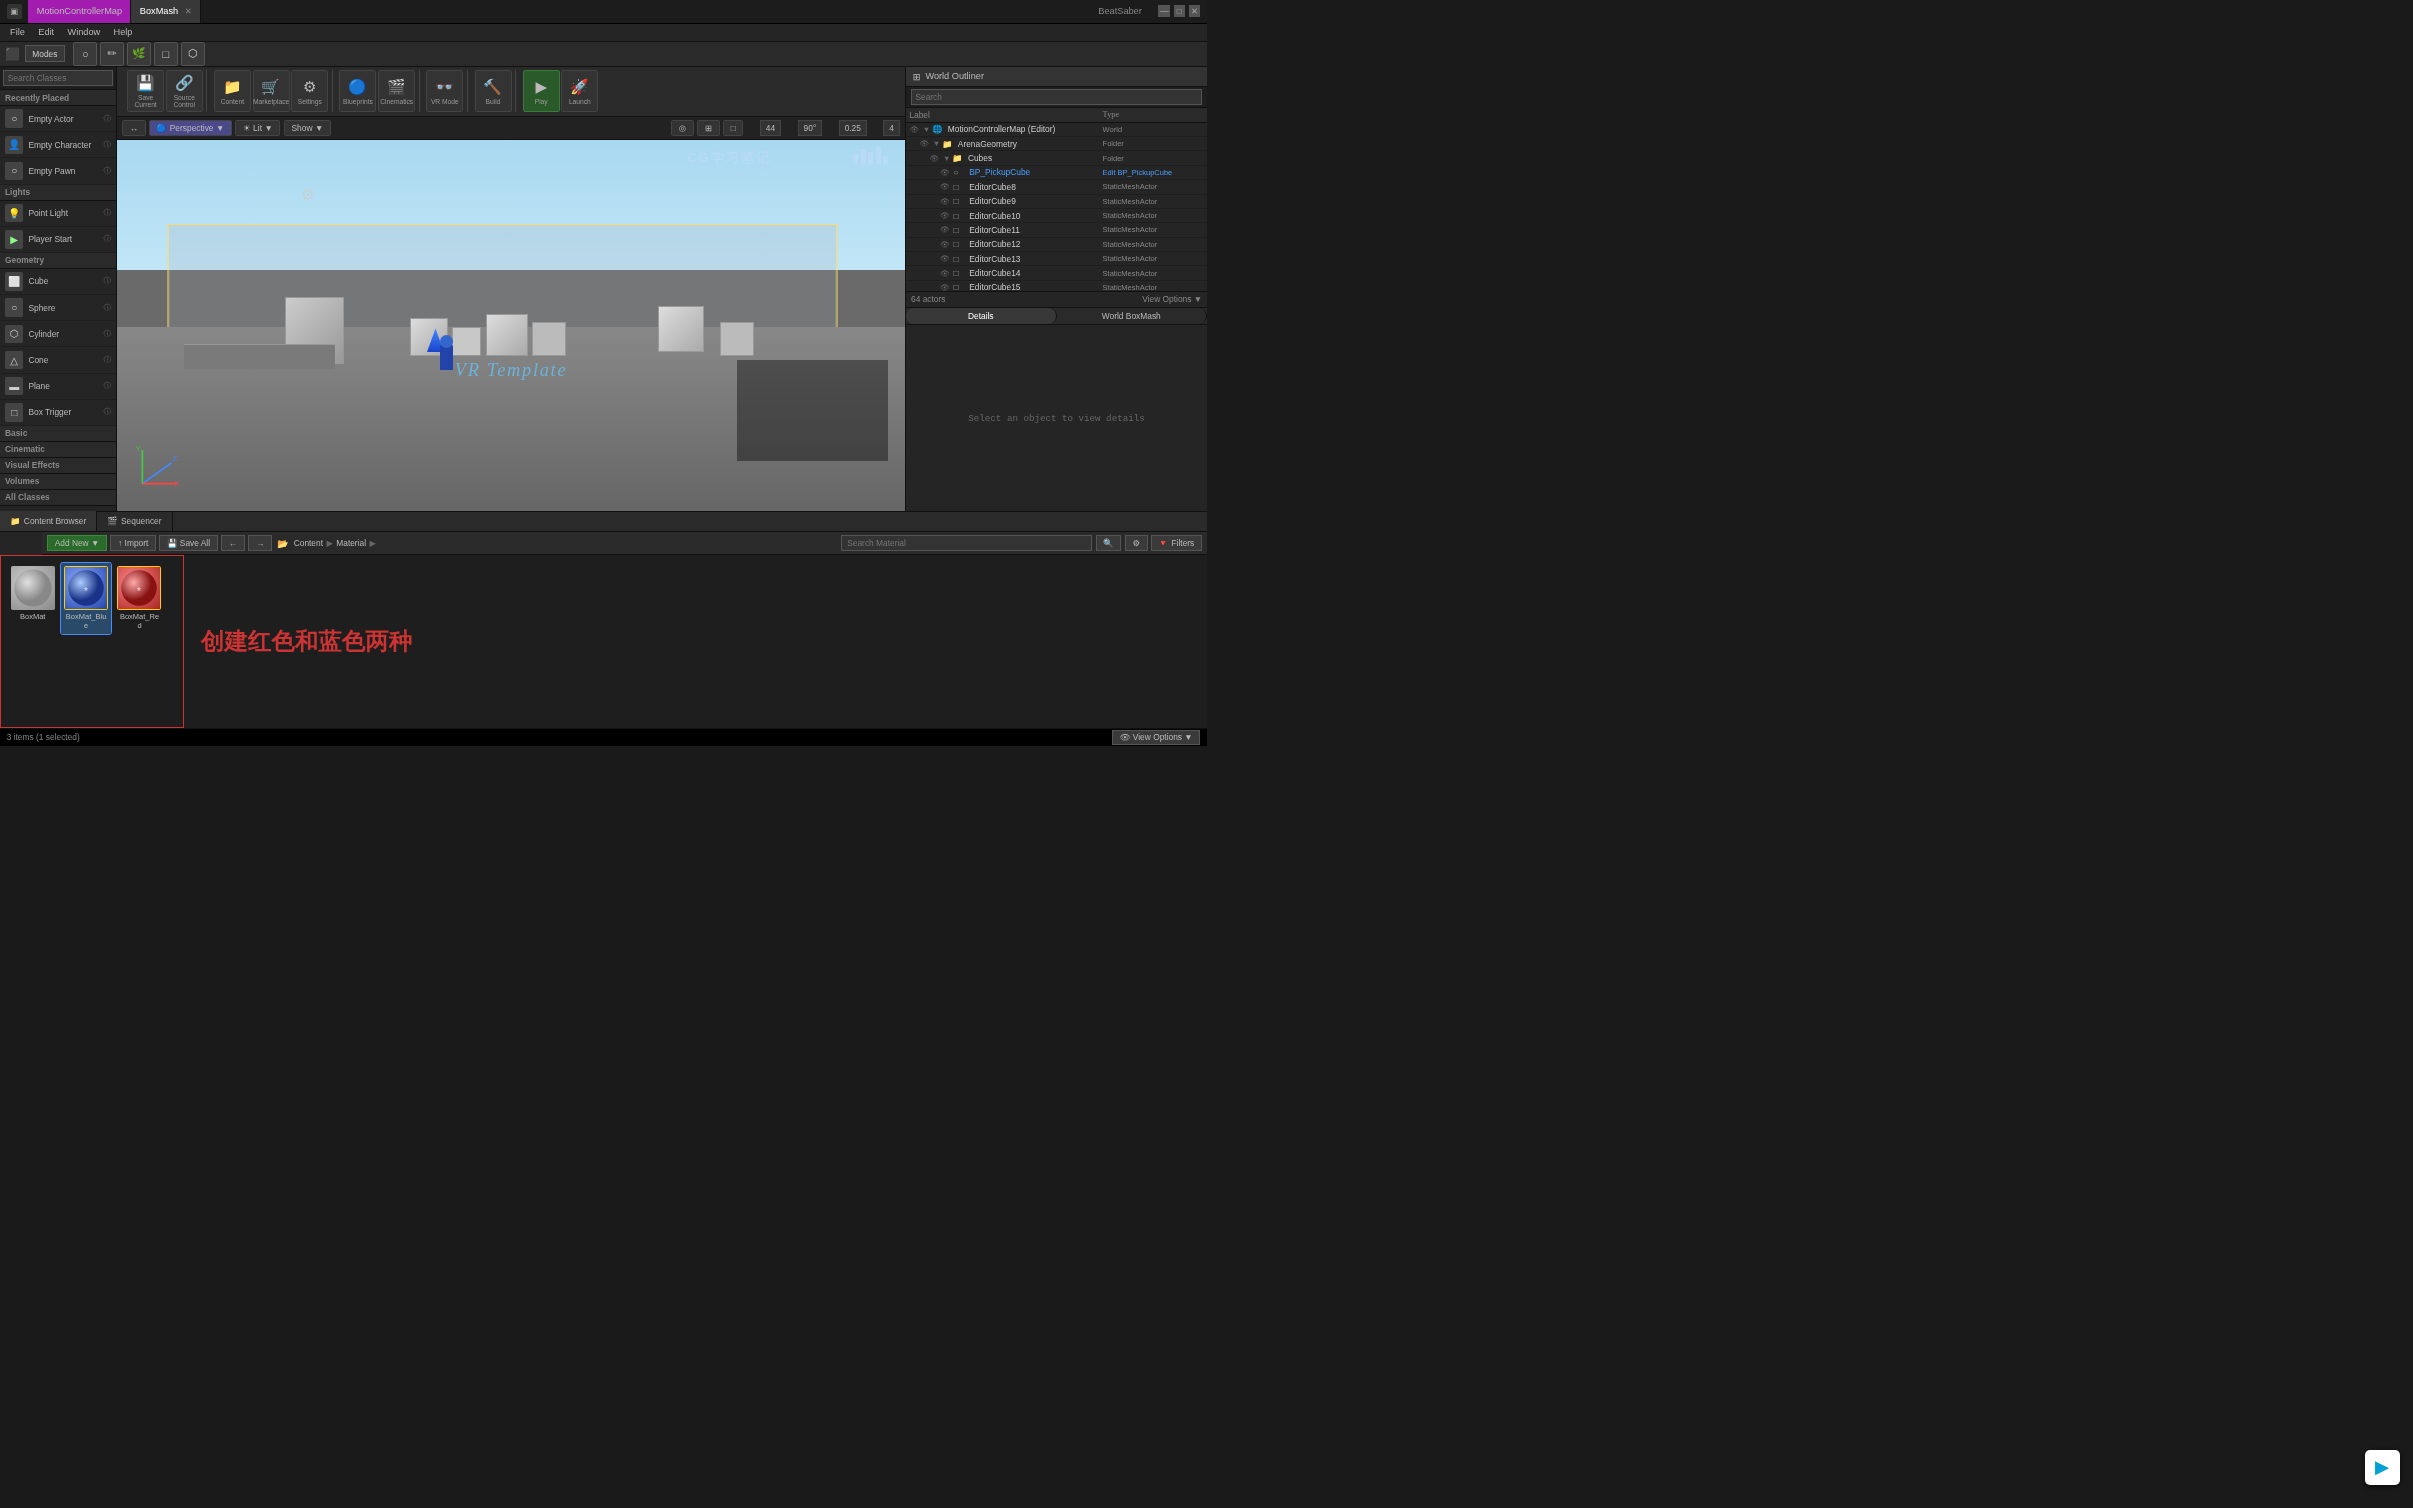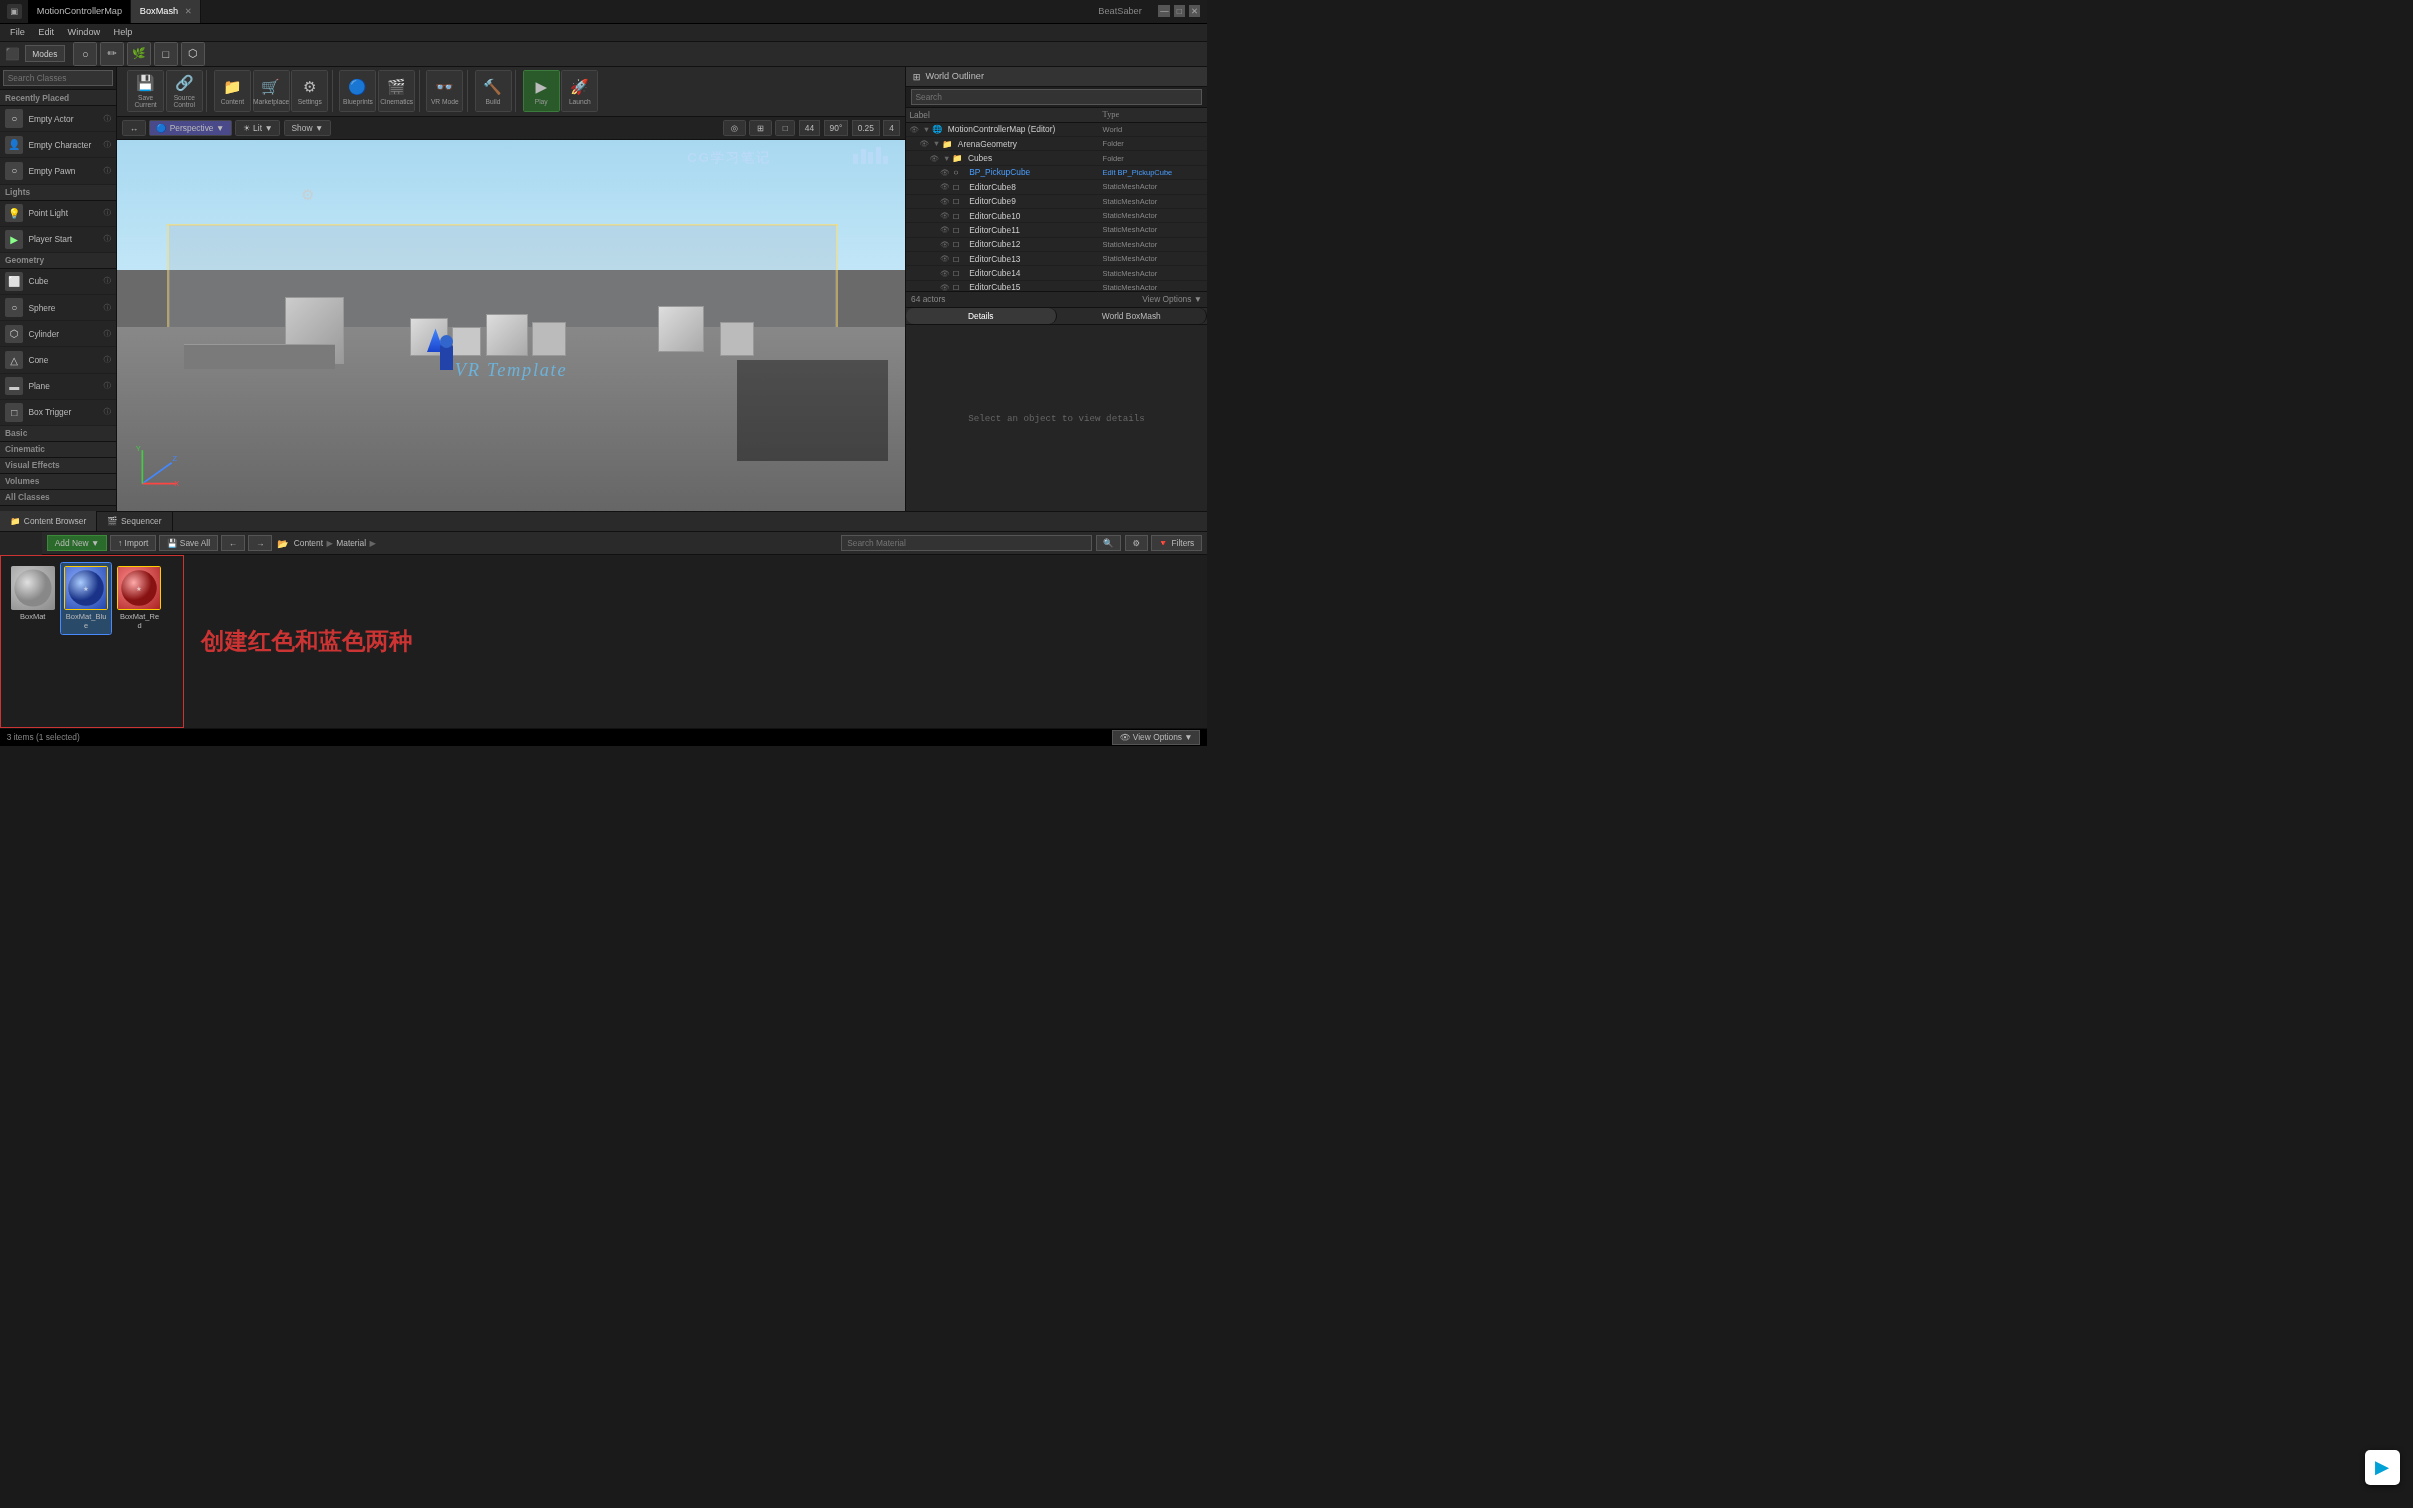--- a/index.html
+++ b/index.html
@@ -28,21 +28,21 @@
       background: #333;
       border-radius: 1.7px;
       display: flex; align-items: center; justify-content: center;
       margin-right: 6.7px;
       font-size: 8.4px; color: #aaa;
     }
     .tab {
       height: 23.5px;
       display: flex; align-items: center;
       padding: 0 8.4px;
-      background: #000000;
+      background: #a21caf;
       border-right: 0.8px solid #111;
       font-size: 9.2px;
       color: #bbb;
       cursor: pointer;
     }
     .tab.active { background: #383838; color: #fff; }
     .tab .close-btn { margin-left: 6.7px; color: #888; font-size: 8.4px; }
     #title-right {
       margin-left: auto;
       display: flex; align-items: center; gap: 6.7px;
@@ -219,20 +219,21 @@
       display: flex; align-items: center; gap: 2.5px;
     }
     .vp-control.active { background: #4a4a8a; }
     .vp-right { margin-left: auto; display: flex; gap: 3.4px; align-items: center; }
     .vp-num {
       background: #333;
       border: 0.8px solid #444;
       color: #bbb;
       font-size: 8.4px;
       padding: 1.7px 5px;
+      margin-left: 13px;
     }
 
     
     #viewport-3d {
       flex: 1;
       background: linear-gradient(180deg, #87ceeb 0%, #87ceeb 30%, #5a5a5a 30%, #5a5a5a 100%);
       position: relative;
       overflow: hidden;
     }
     

